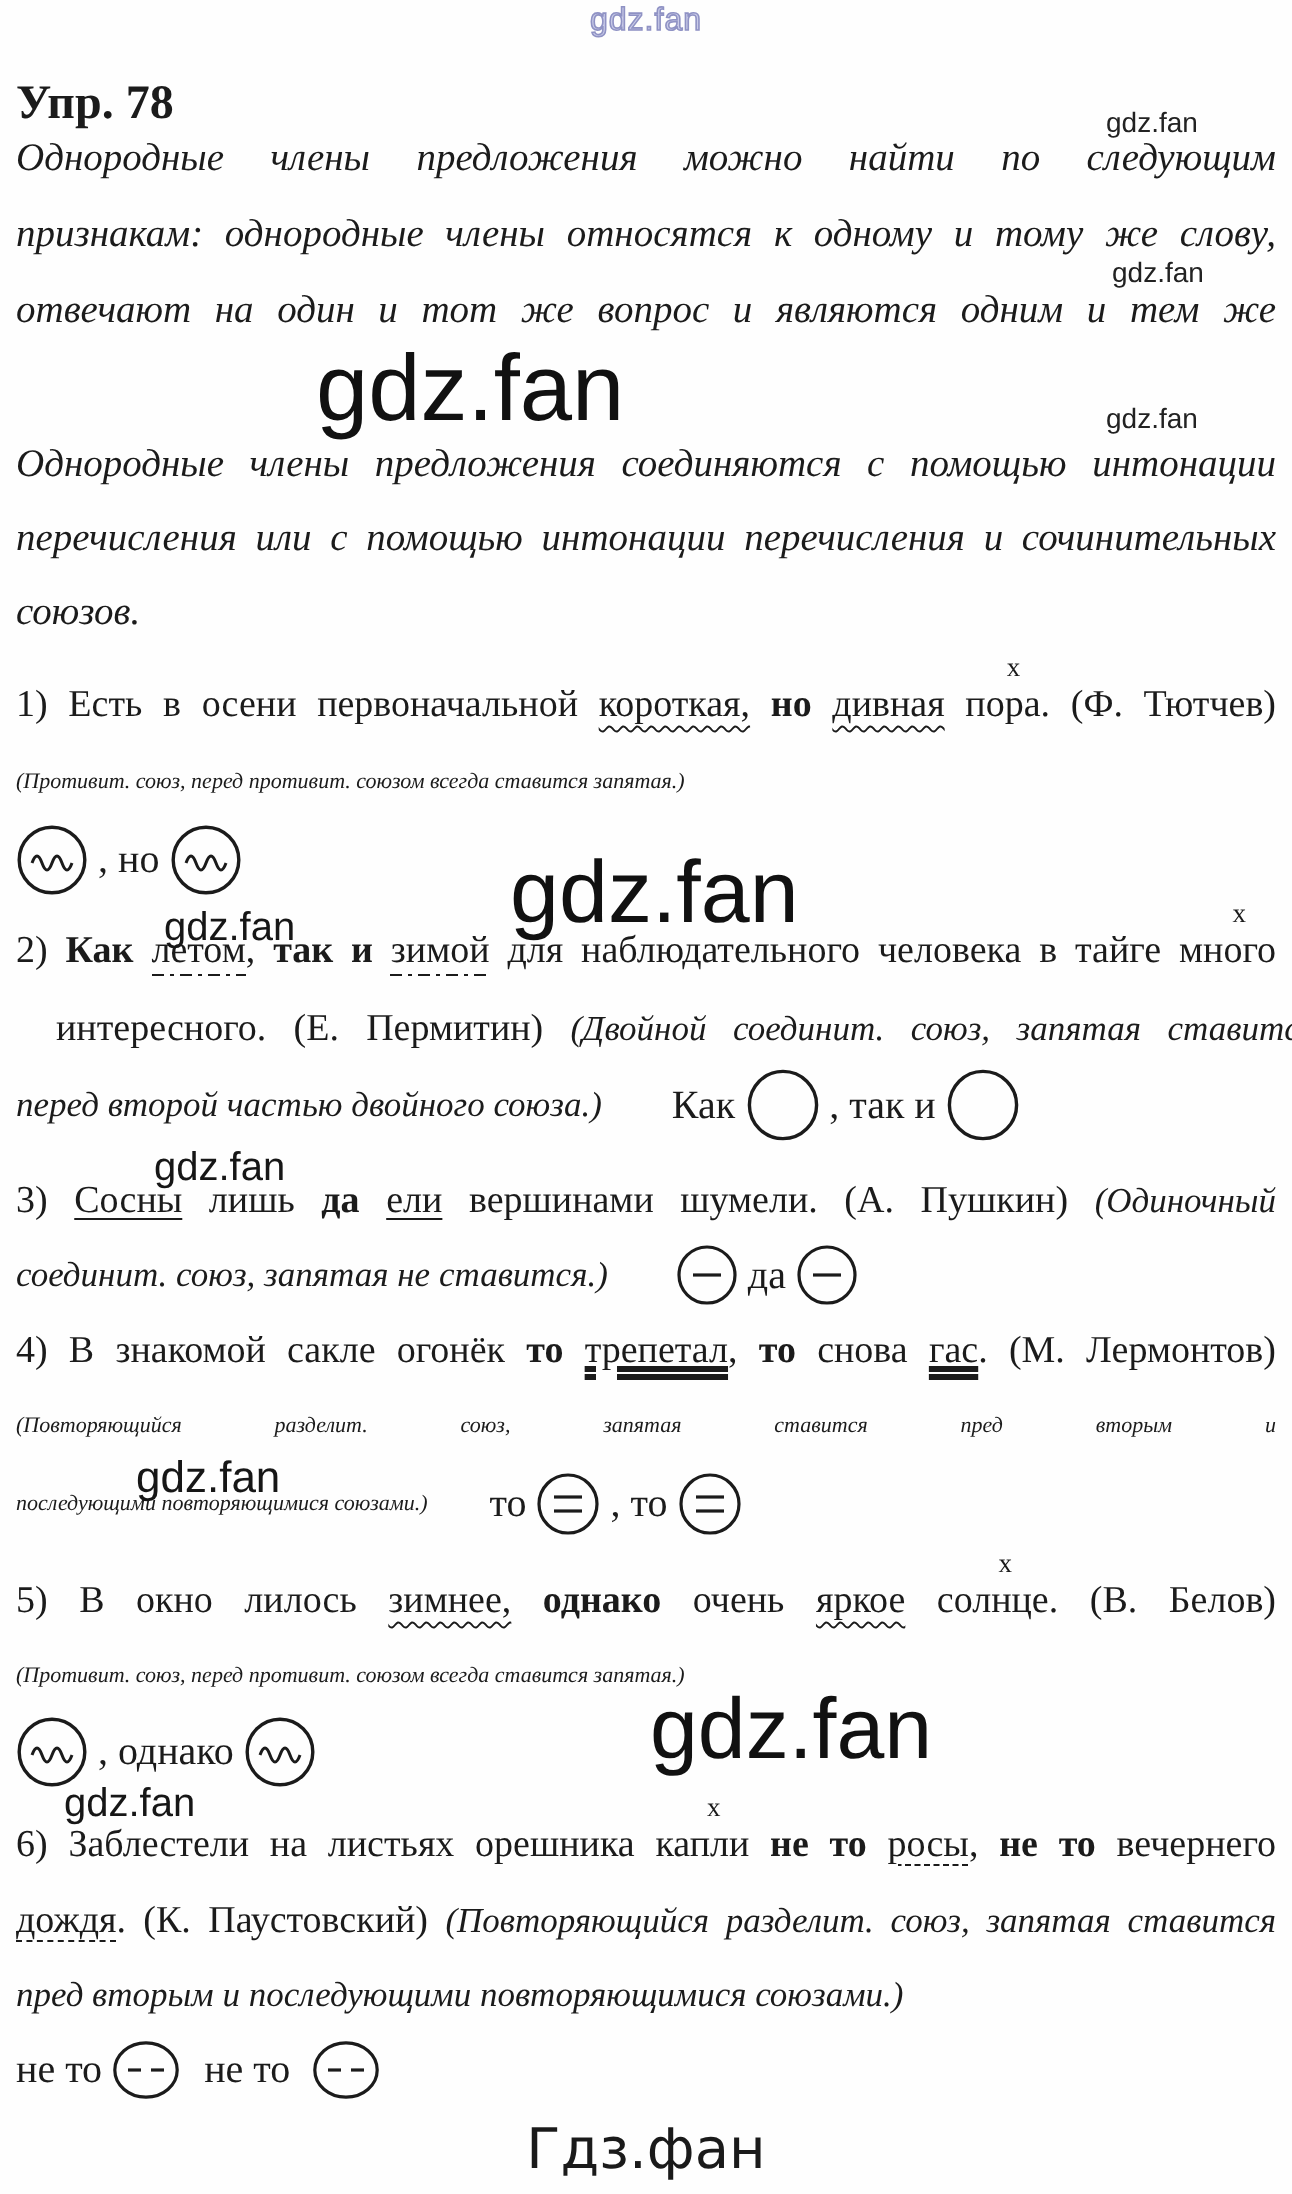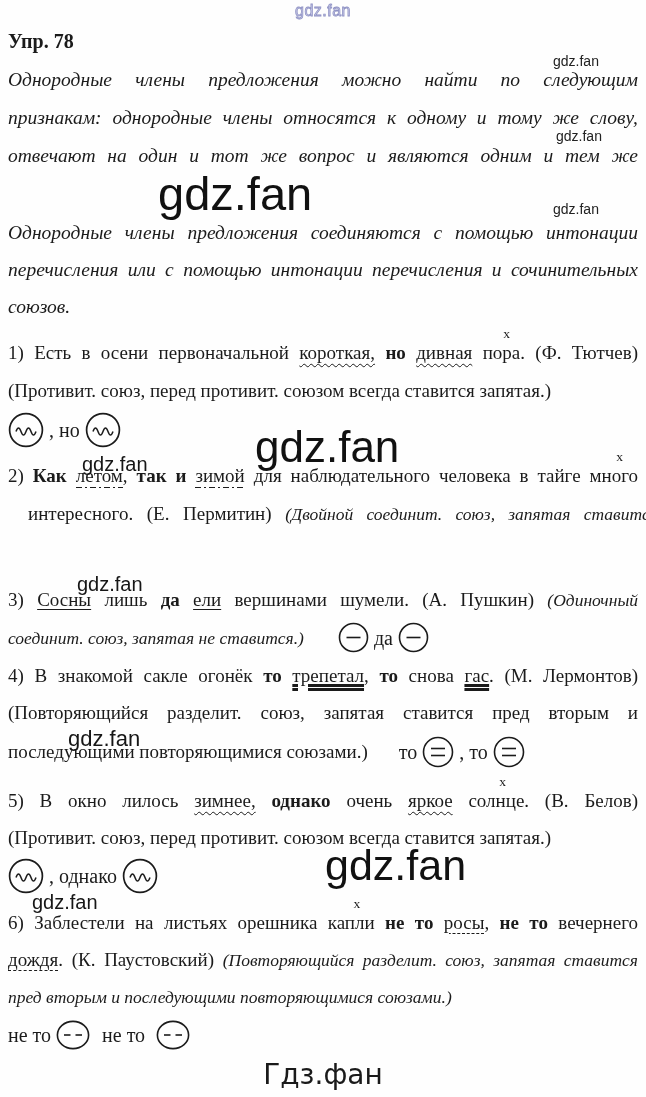--- a/index.html
+++ b/index.html
@@ -1,22 +1,22 @@
 <!DOCTYPE html>
 <html lang="ru"><head>
 <meta charset="utf-8">
 <style>
   html,body{margin:0;padding:0;background:#e8e8e8;}
   #page{position:relative;width:646px;height:1097px;background:#fefefe;overflow:hidden;
         font-family:"Liberation Serif","DejaVu Serif",serif;color:#1b1b1b;}
   .row{position:absolute;left:8px;width:630px;font-size:19px;line-height:24px;}
   .jl{text-align:justify;text-align-last:justify;}
-  .title{font-weight:bold;font-size:20px;}
+  .title{font-weight:bold;font-size:24px;margin-top:11px;}
   .theory{font-style:italic;font-size:19.5px;}
-  .note{font-size:19px;}
+  .note{font-style:italic;font-size:11px;}
   .flexline{display:flex;align-items:center;}
   
   .seg-plain{}
   .seg-bold{font-weight:bold;}
   .seg-italic{font-style:italic;font-size:17.5px;}
   .seg-wavy{text-decoration:underline;text-decoration-style:wavy;text-decoration-thickness:1px;text-underline-offset:4px;}
   .seg-solid{text-decoration:underline;text-underline-offset:3px;}
   .seg-double{text-decoration:underline double;text-decoration-thickness:2.5px;text-underline-offset:2px;}
   .seg-dashed{text-decoration:underline dashed;text-decoration-thickness:1px;text-underline-offset:4px;}
   .seg-dashdot{background-image:repeating-linear-gradient(to right,currentColor 0 6px,transparent 6px 9px,currentColor 9px 11px,transparent 11px 14px);
@@ -79,20 +79,37 @@
     <span class="circ">
         <svg width="36" height="36" viewBox="0 0 36 36">
           <circle cx="18" cy="18" r="16.4" fill="none" stroke="#1b1b1b" stroke-width="1.7"></circle>
           <path d="M8 19.5 q2.5 -7 5 0 t5 0 t5 0 t5 0" fill="none" stroke="#1b1b1b" stroke-width="1.5"></path>
         </svg>
       </span>
   </div>
 
   <div class="row jl" style="top:464px;"><span class="seg-plain">2) </span><span class="seg-bold">Как</span><span class="seg-plain"> </span><span class="seg-dashdot">летом</span><span class="seg-plain">, </span><span class="seg-bold">так и</span><span class="seg-plain"> </span><span class="seg-dashdot">зимой</span><span class="seg-plain"> для наблюдательного человека в тайге </span><span class="seg-xhead">много<span class="xmark">x</span></span></div>
   <div class="row jl" style="top:502px;margin-left:20px;"><span class="seg-plain">интересного. (Е. Пермитин) </span><span class="seg-italic">(Двойной соединит. союз, запятая ставится</span></div>
+  <div class="row flexline" style="top:534px;">
+    <span><span class="seg-italic">перед второй частью двойного союза.)</span></span>
+    <span class="inline-scheme" style="margin-left:30px;">
+      <span class="sch-t">Как</span>
+      <span class="circ">
+          <svg width="37" height="37" viewBox="0 0 37 37">
+            <circle cx="18.5" cy="18.5" r="16.8" fill="none" stroke="#1b1b1b" stroke-width="1.7"></circle>
+          </svg>
+        </span>
+      <span class="sch-t">, так и</span>
+      <span class="circ">
+          <svg width="37" height="37" viewBox="0 0 37 37">
+            <circle cx="18.5" cy="18.5" r="16.8" fill="none" stroke="#1b1b1b" stroke-width="1.7"></circle>
+          </svg>
+        </span>
+    </span>
+  </div>
 
   <div class="row jl" style="top:588px;"><span class="seg-plain">3) </span><span class="seg-solid">Сосны</span><span class="seg-plain"> лишь </span><span class="seg-bold">да</span><span class="seg-plain"> </span><span class="seg-solid">ели</span><span class="seg-plain"> вершинами шумели. (А. Пушкин) </span><span class="seg-italic">(Одиночный</span></div>
   <div class="row flexline" style="top:622px;">
     <span><span class="seg-italic">соединит. союз, запятая не ставится.)</span></span>
     <span class="inline-scheme" style="margin-left:34px;">
       <span class="circ">
           <svg width="31" height="31" viewBox="0 0 31 31">
             <circle cx="15.5" cy="15.5" r="14" fill="none" stroke="#1b1b1b" stroke-width="1.6"></circle>
             <line x1="8.5" y1="15.5" x2="22.5" y2="15.5" stroke="#1b1b1b" stroke-width="1.6"></line>
           </svg>

